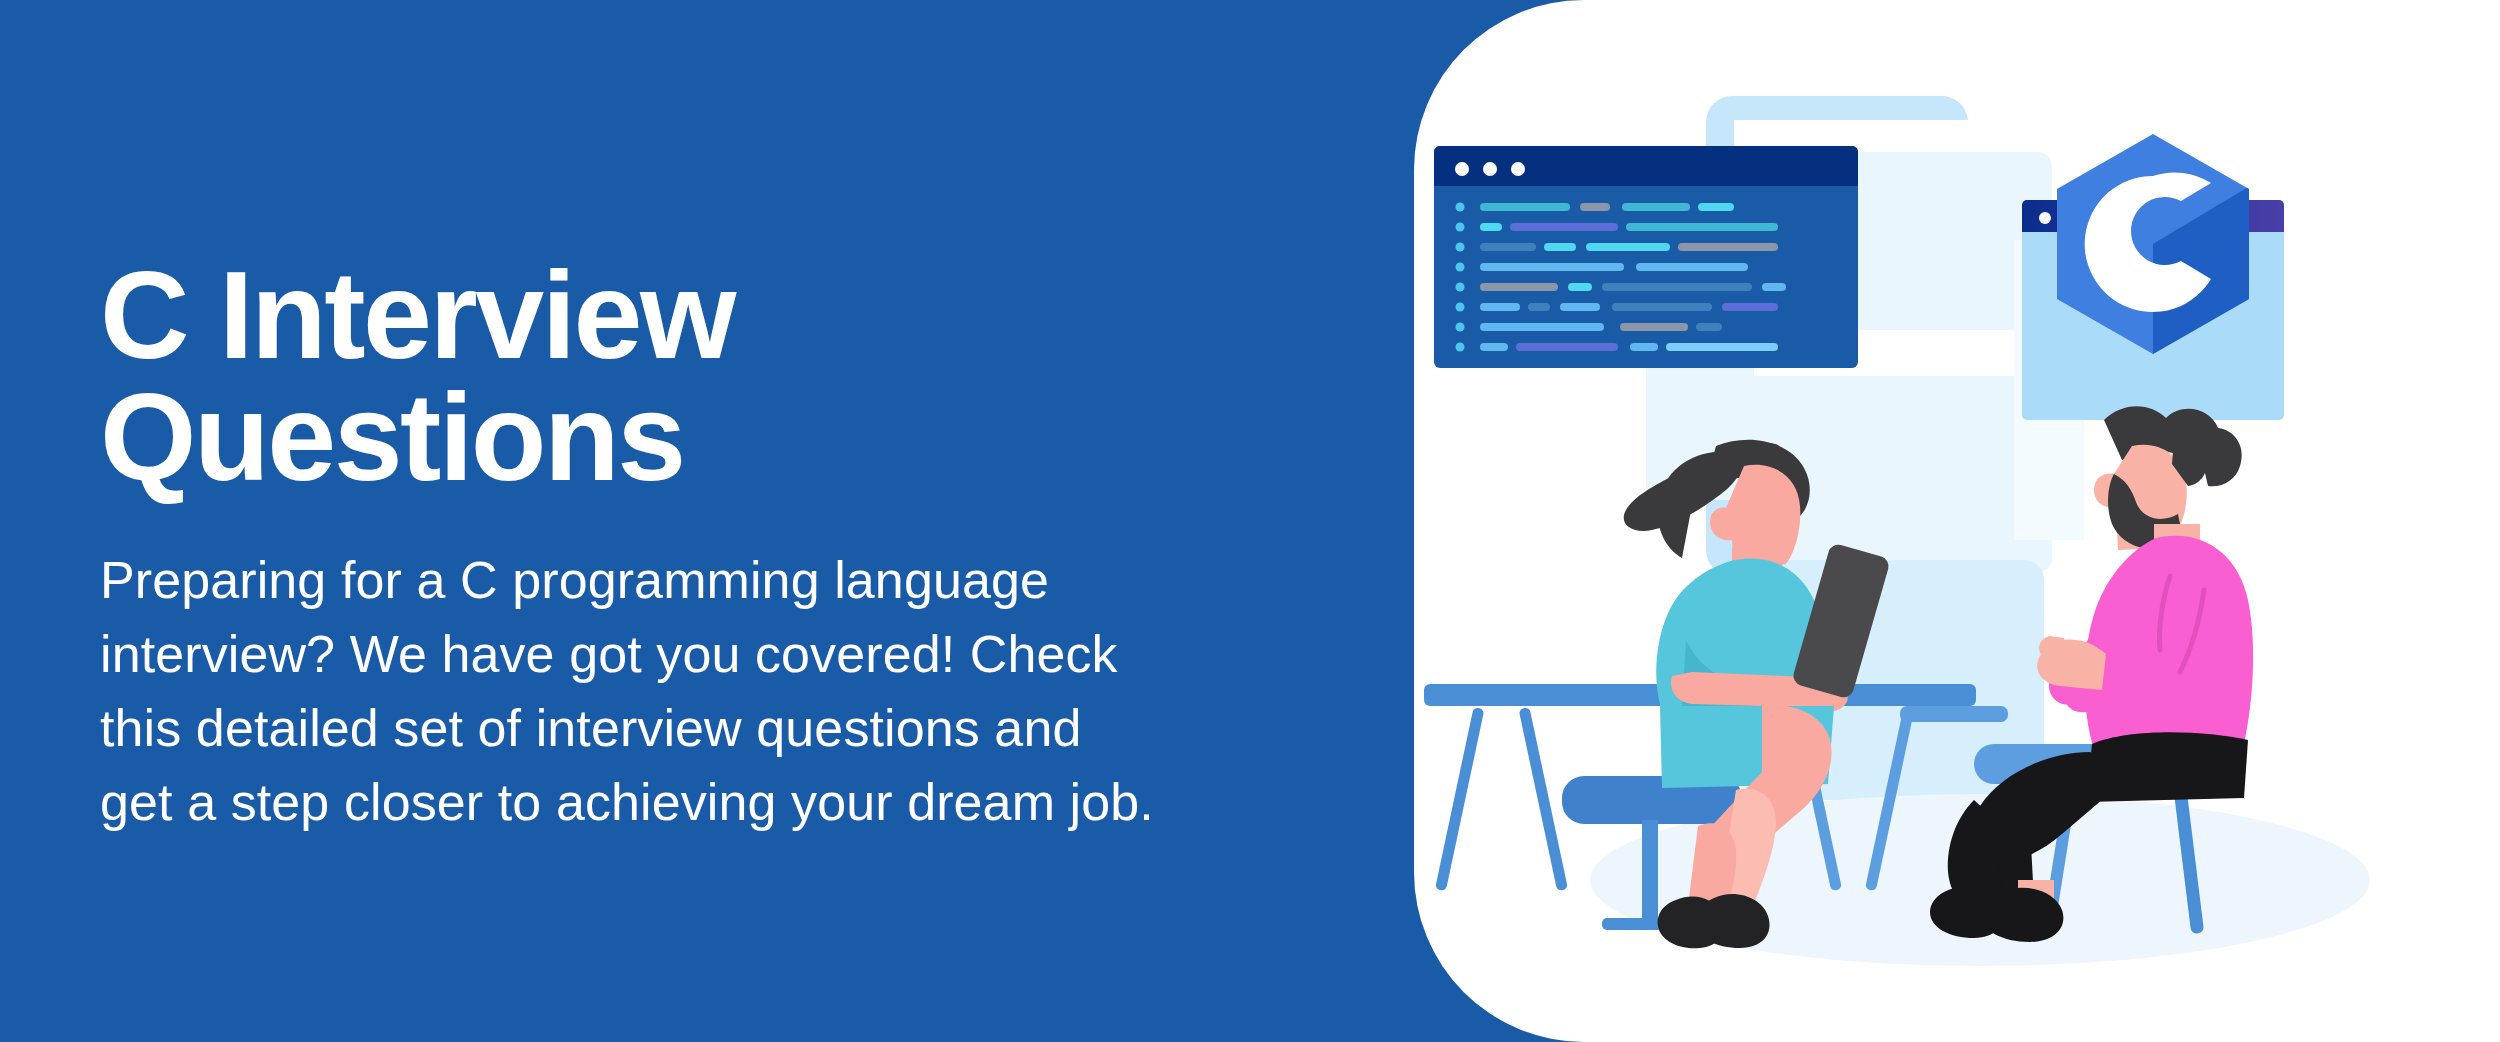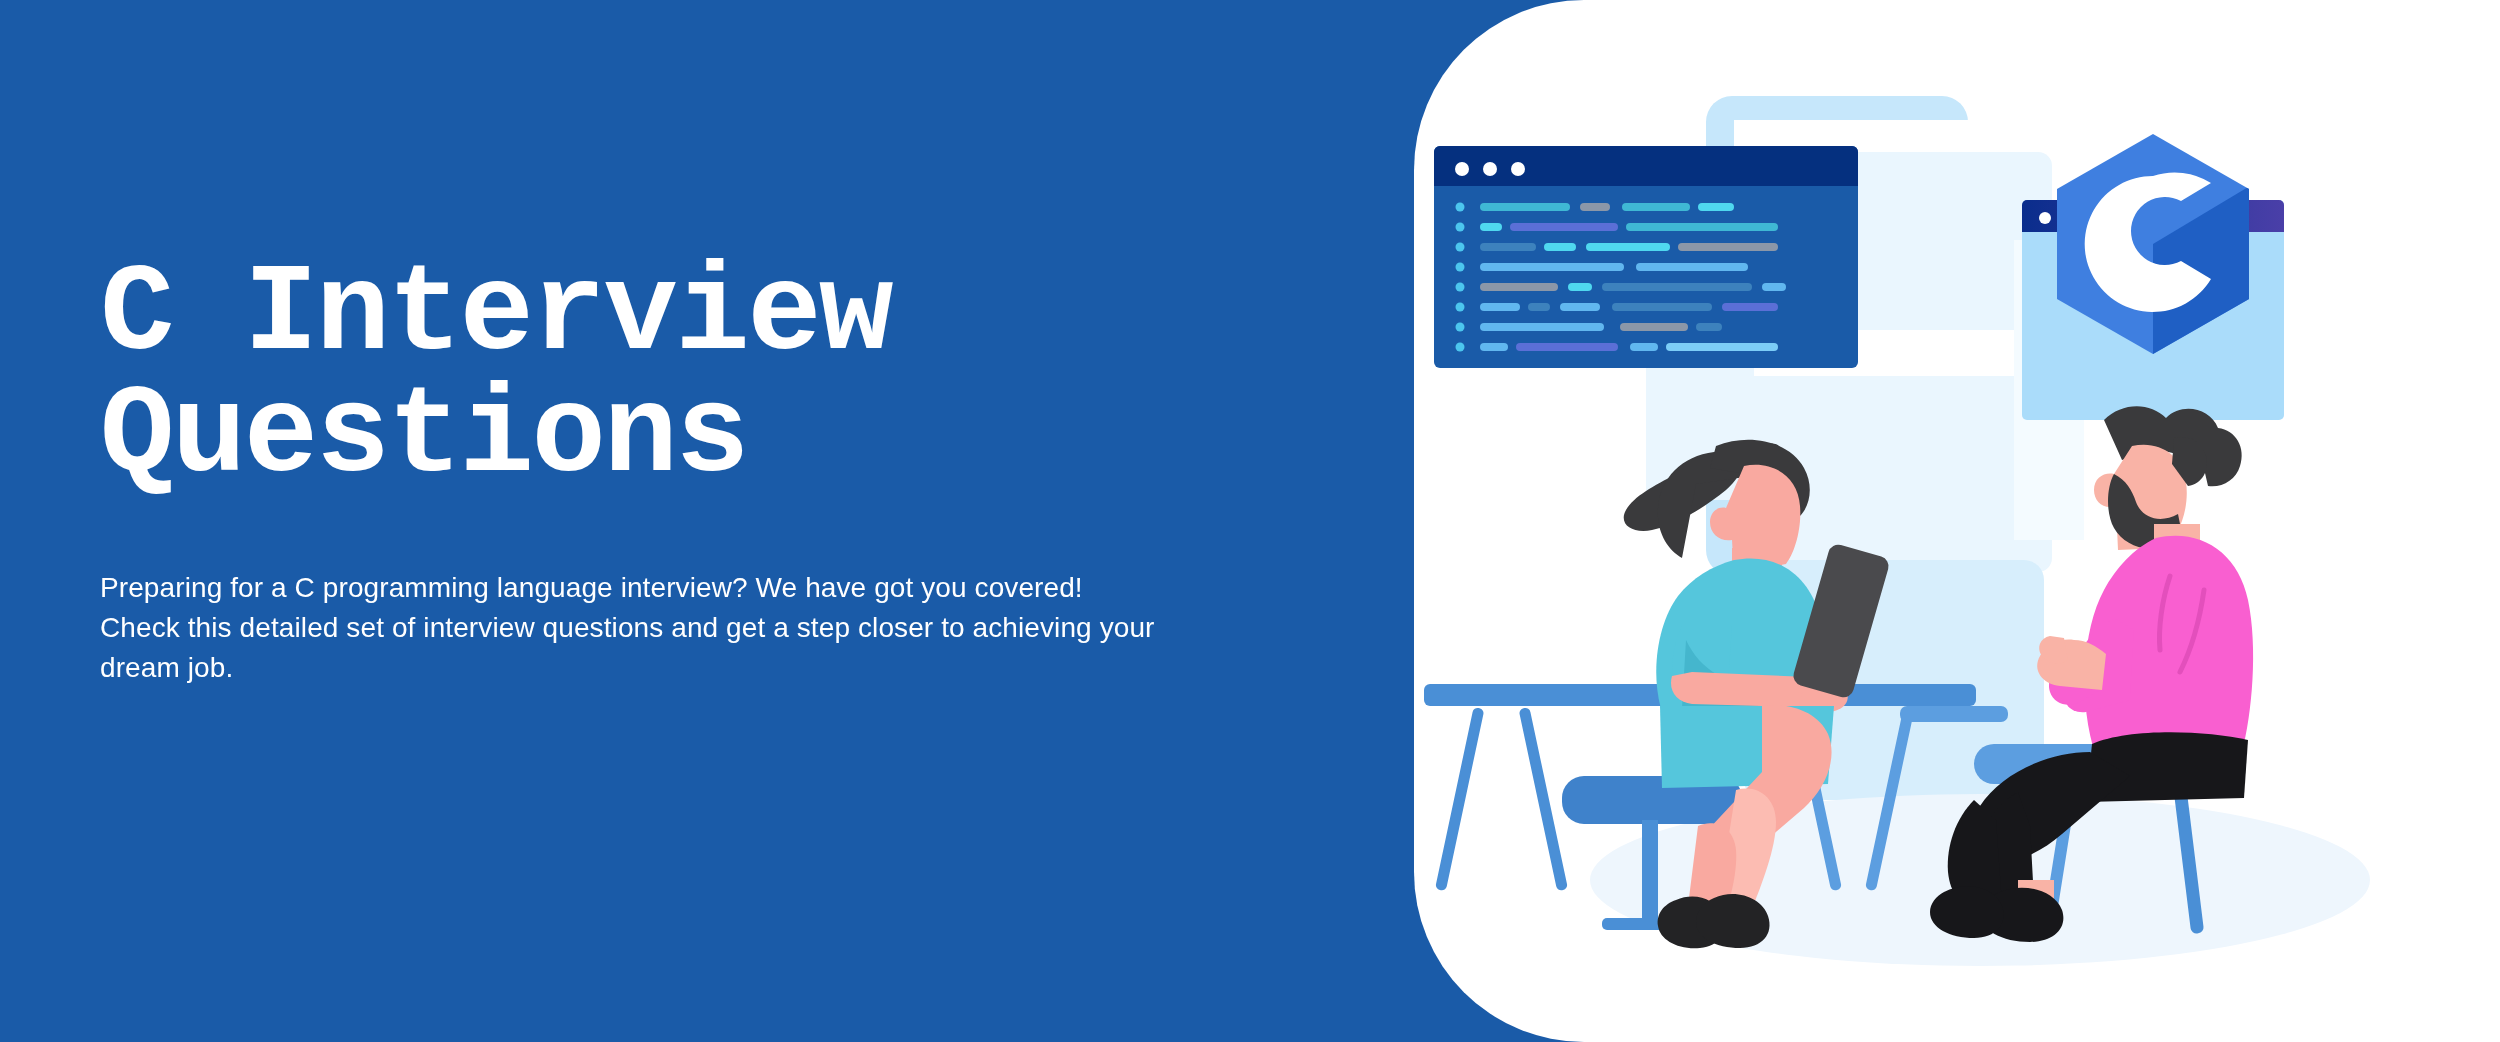--- a/index.html
+++ b/index.html
@@ -18,27 +18,27 @@
     left:100px; top:255px;
     width:1120px;
   }
   #page-title {
     color:#ffffff;
     font-size:124px;
     line-height:0.98;
     font-weight:700;
     letter-spacing:-2.5px;
     white-space:pre-line;
-    font-family:Liberation Mono, monospace;
+    font-family:Liberation Sans, sans-serif;
   }
   #page-subtitle {
     color:#ffffff;
-    font-size:28px;
+    font-size:52px;
     line-height:1.42;
-    margin-top:70px;
+    margin-top:46px;
     max-width:1060px;
     font-weight:400;
     letter-spacing:0.1px;
   }
 
   
   #illustration-panel {
     position:absolute;
     left:1414px; top:0;
     width:1086px; height:1042px;

